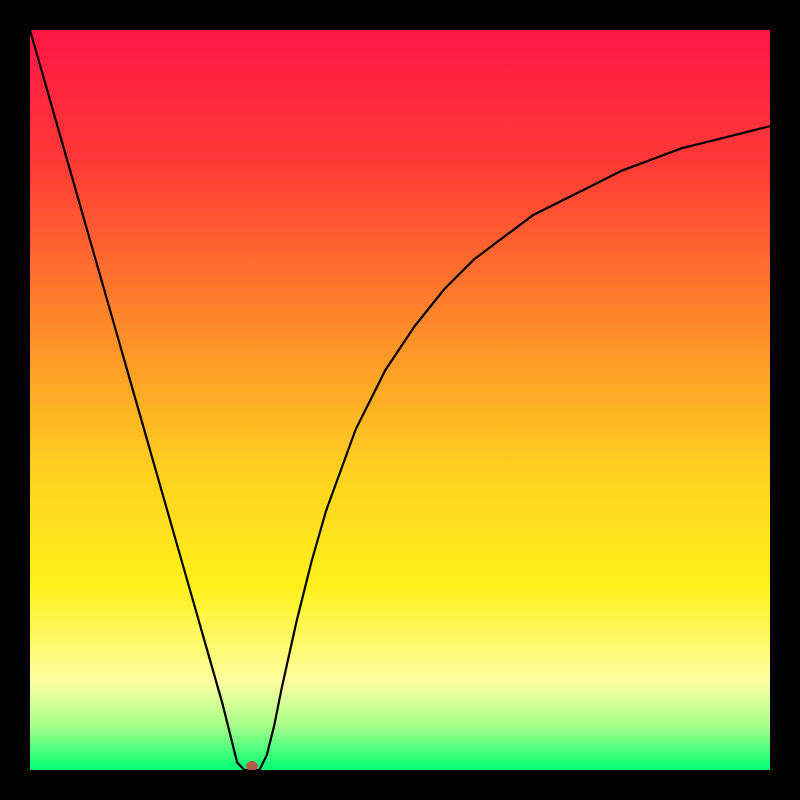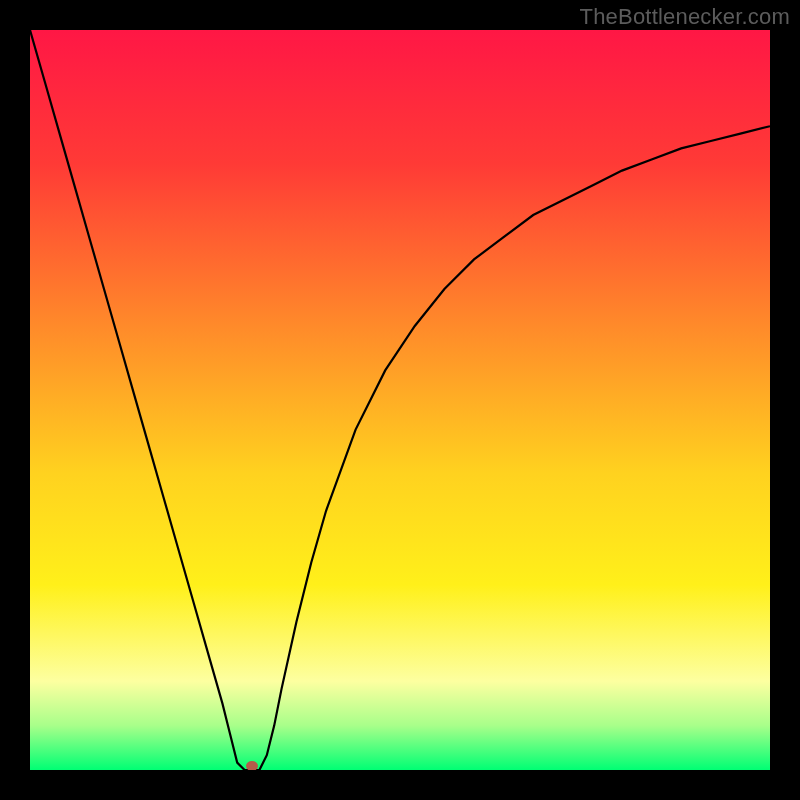--- a/index.html
+++ b/index.html
@@ -32,21 +32,20 @@
     font-size: 22px;
     font-weight: 500;
     letter-spacing: 0.2px;
   }
   svg { display: block; }
 </style>
 </head>
 <body>
 
 <div class="frame">
-  <div class="watermark">TheBottlenecker.com</div>
 
   <svg class="plot" viewBox="0 0 740 740">
     <defs>
       <linearGradient id="bg-grad" x1="0" y1="0" x2="0" y2="1">
           <stop offset="0%" stop-color="#ff1745"></stop>
           <stop offset="18%" stop-color="#ff3a36"></stop>
           <stop offset="40%" stop-color="#ff8a2a"></stop>
           <stop offset="60%" stop-color="#ffd21f"></stop>
           <stop offset="75%" stop-color="#fff01a"></stop>
           <stop offset="88%" stop-color="#fdffa0"></stop>

